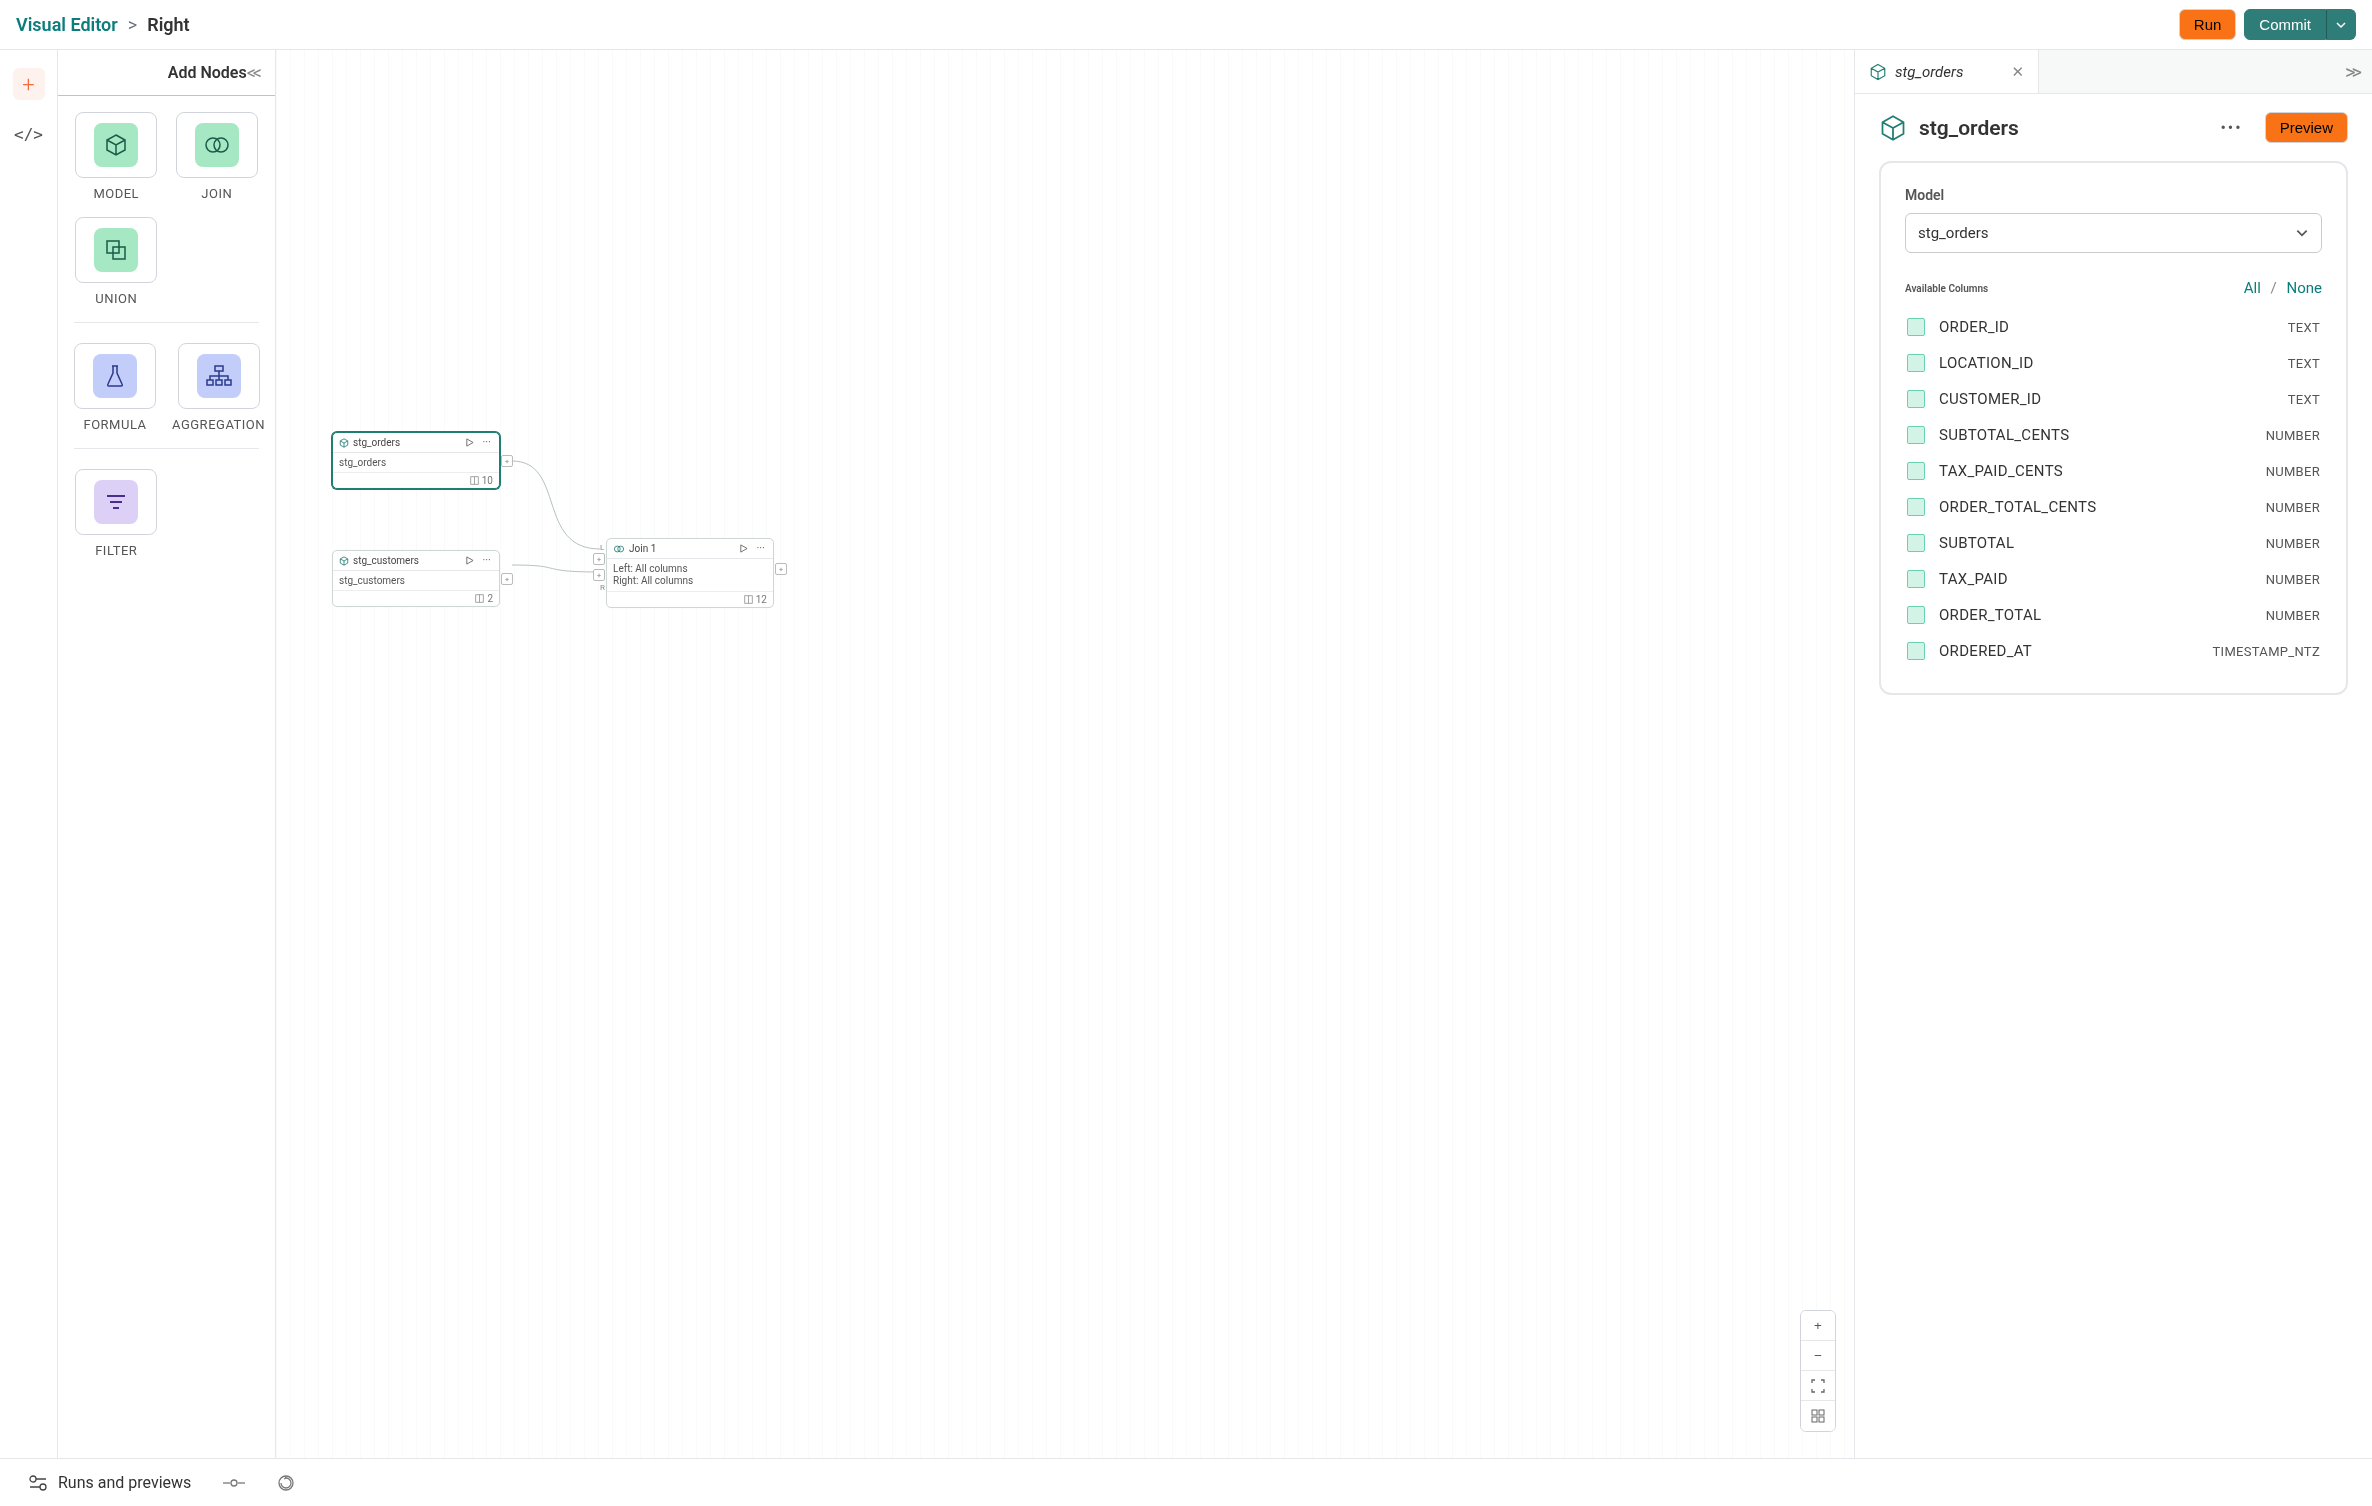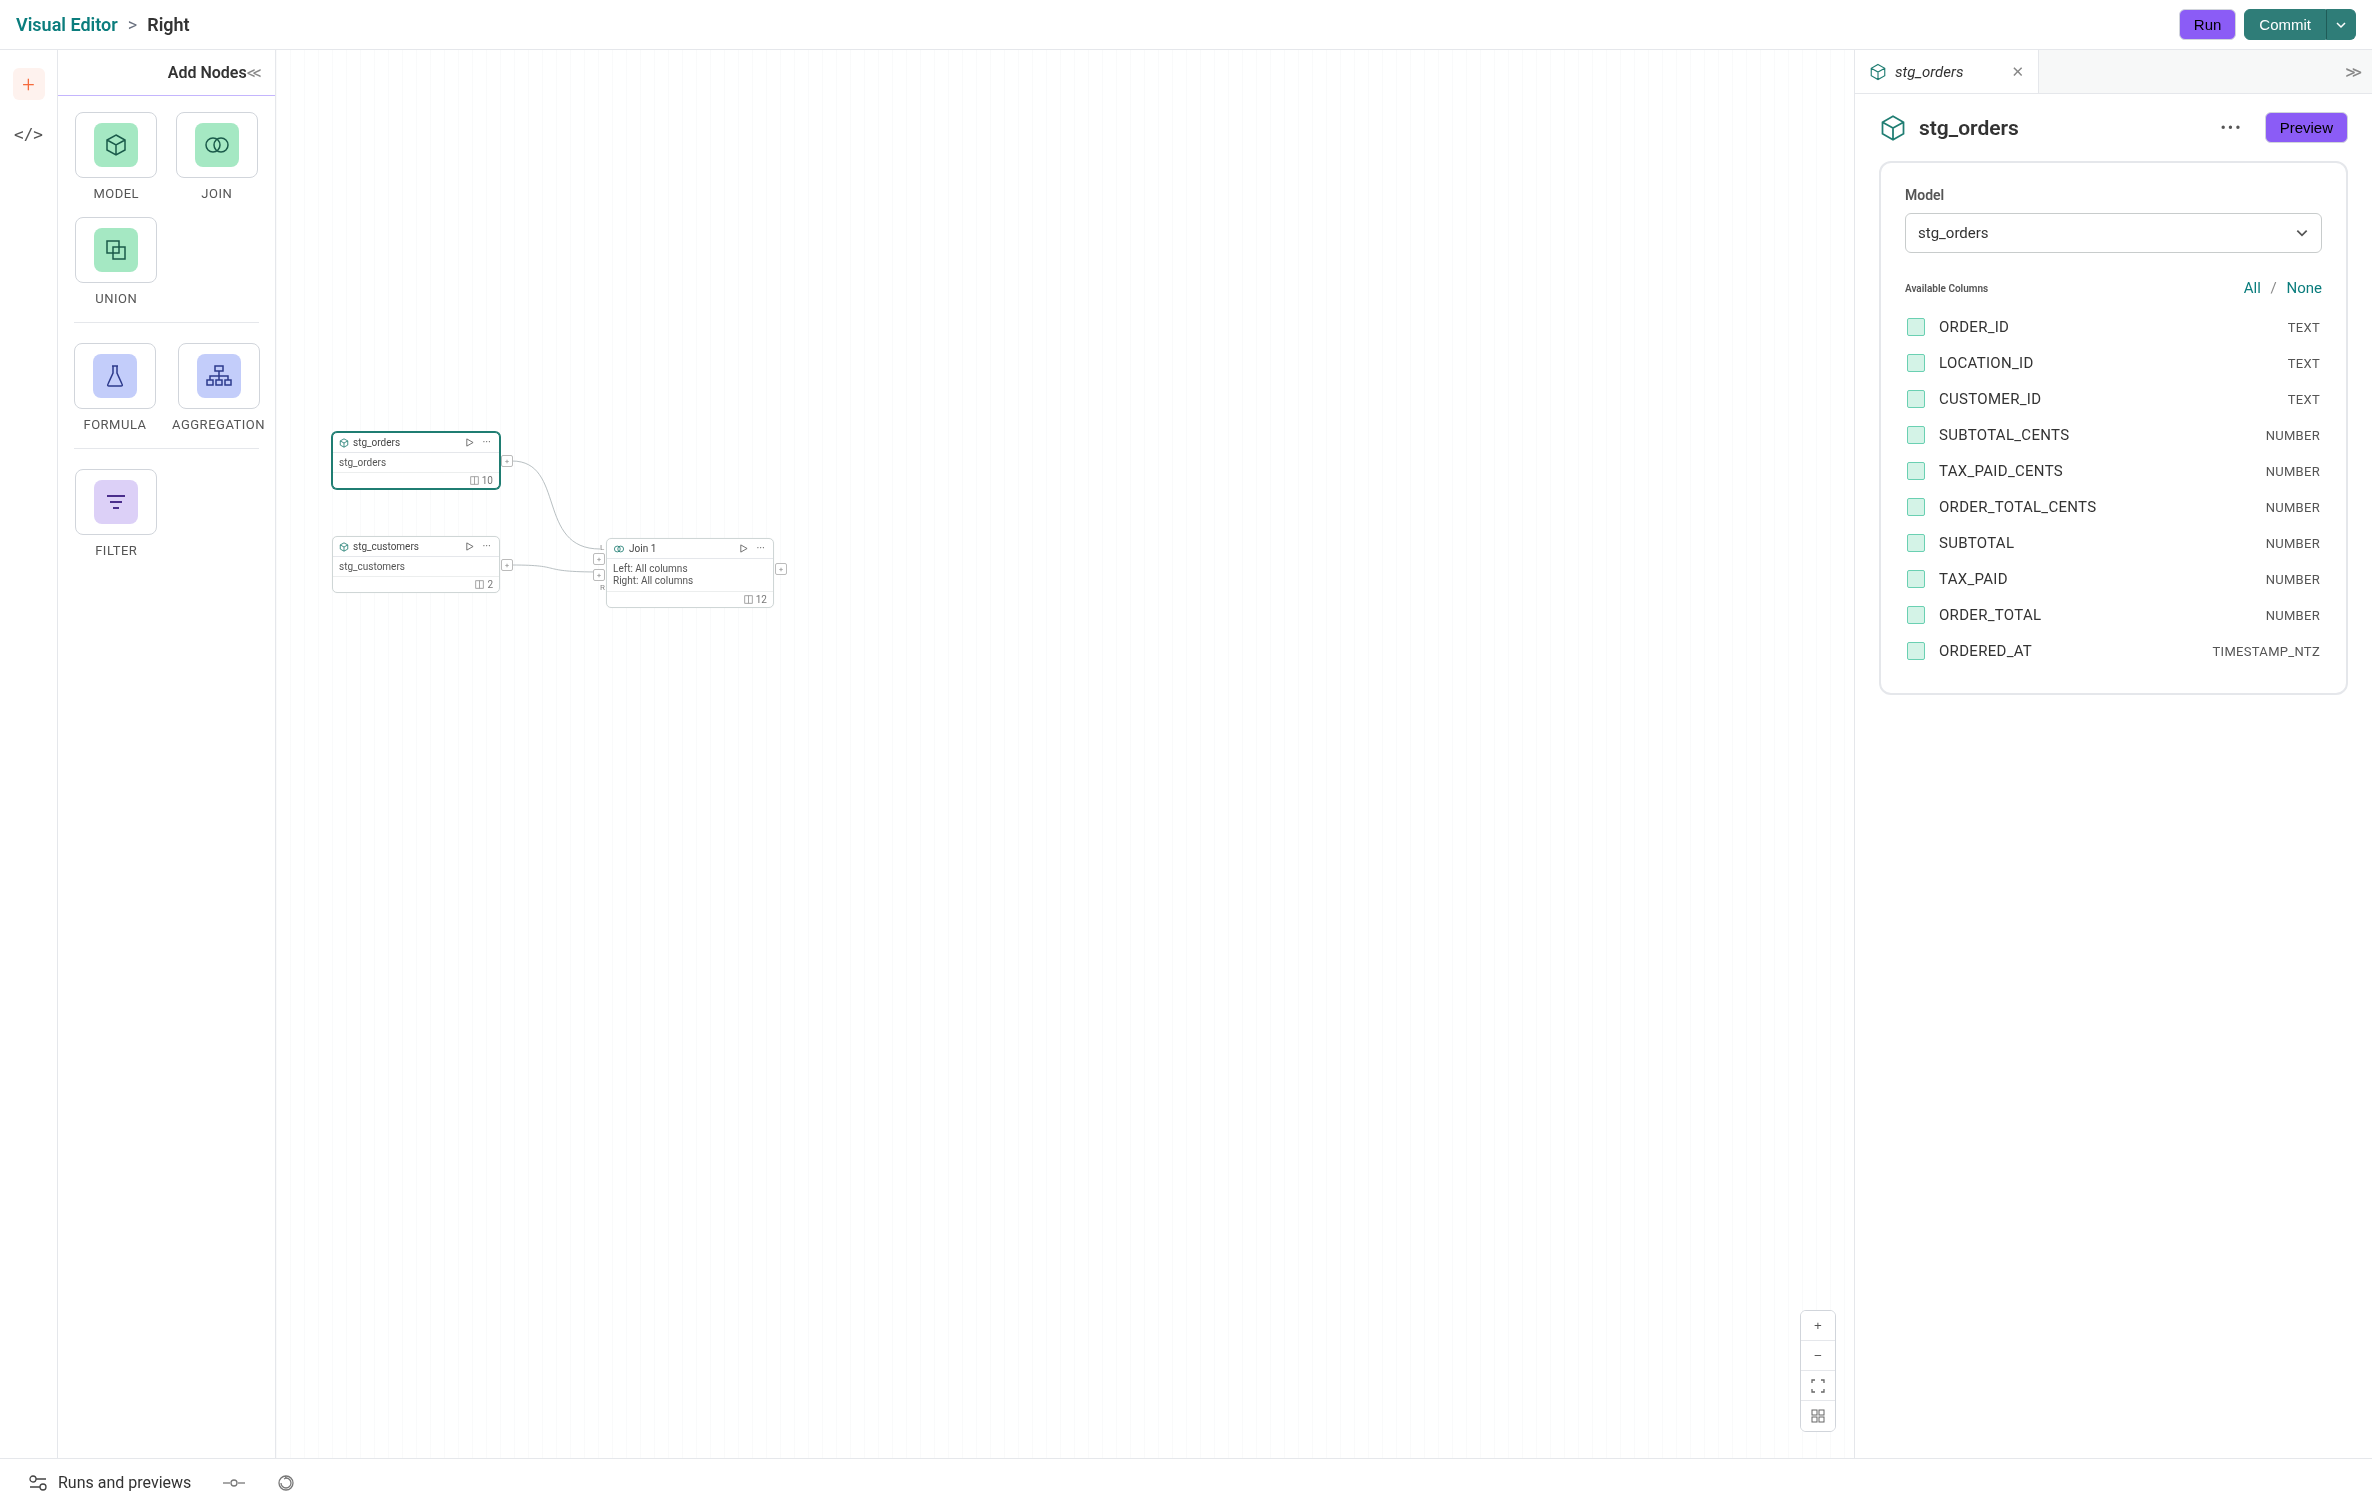--- a/index.html
+++ b/index.html
@@ -12,21 +12,21 @@
     display: flex;
     align-items: center;
     padding: 0 16px;
     border-bottom: 1px solid #e5e7eb;
   }
   .breadcrumb { display: flex; align-items: center; gap: 10px; font-size: 18px; font-weight: 600; }
   .breadcrumb .root { color: #0b7d7d; }
   .breadcrumb .sep { color: #6b7280; font-weight: 400; }
   .breadcrumb .leaf { color: #333; }
   .header-actions { margin-left: auto; display: flex; gap: 8px; }
-  .btn { padding: 6px 14px; border-radius: 6px; font-size: 15px; cursor: pointer; border: 1px solid #d1d5db; background: #8b5cf6; }
+  .btn { padding: 6px 14px; border-radius: 6px; font-size: 15px; cursor: pointer; border: 1px solid #d1d5db; background: #f97316; }
   .btn-commit { background: #2f7d78; color: #fff; border-color: #2f7d78; display: flex; align-items: center; }
   .commit-group { display: flex; }
   .commit-group .btn-commit { border-radius: 6px 0 0 6px; }
   .commit-group .btn-dd { background: #2f7d78; border: 1px solid #2f7d78; border-left: 1px solid #1f5c58; color: #fff; border-radius: 0 6px 6px 0; padding: 6px 8px; cursor: pointer; }
 
   
   .main { flex: 1; display: flex; overflow: hidden; }
 
   
   .rail { width: 58px; border-right: 1px solid #e5e7eb; display: flex; flex-direction: column; align-items: center; padding-top: 18px; gap: 18px; }
@@ -264,21 +264,21 @@
         <div class="c-foot">
           <svg width="9" height="9" viewBox="0 0 12 12">
               <rect x="1" y="1" width="10" height="10" stroke="#888" fill="none"></rect>
               <line x1="6" y1="1" x2="6" y2="11" stroke="#888"></line>
             </svg>
           <span>10</span>
         </div>
         <div class="c-port out" style="top:22px;">+</div>
       </div>
 
-      <div class="c-node" style="left:56px; top:486px;">
+      <div class="c-node" style="left:56px; top:500px;">
         <div class="c-head">
           <svg width="10" height="10" viewBox="0 0 24 24">
               <path d="M12 2 L21 7 L21 17 L12 22 L3 17 L3 7 Z M3 7 L12 12 L21 7 M12 12 L12 22" stroke="#1f7d72" stroke-width="2" fill="none"></path>
             </svg>
           <span class="c-title">stg_customers</span>
           <span class="c-act">
               <svg width="9" height="9" viewBox="0 0 10 10">
                 <path d="M2 1 L9 5 L2 9 Z" stroke="#666" fill="none"></path>
               </svg>
             </span>

